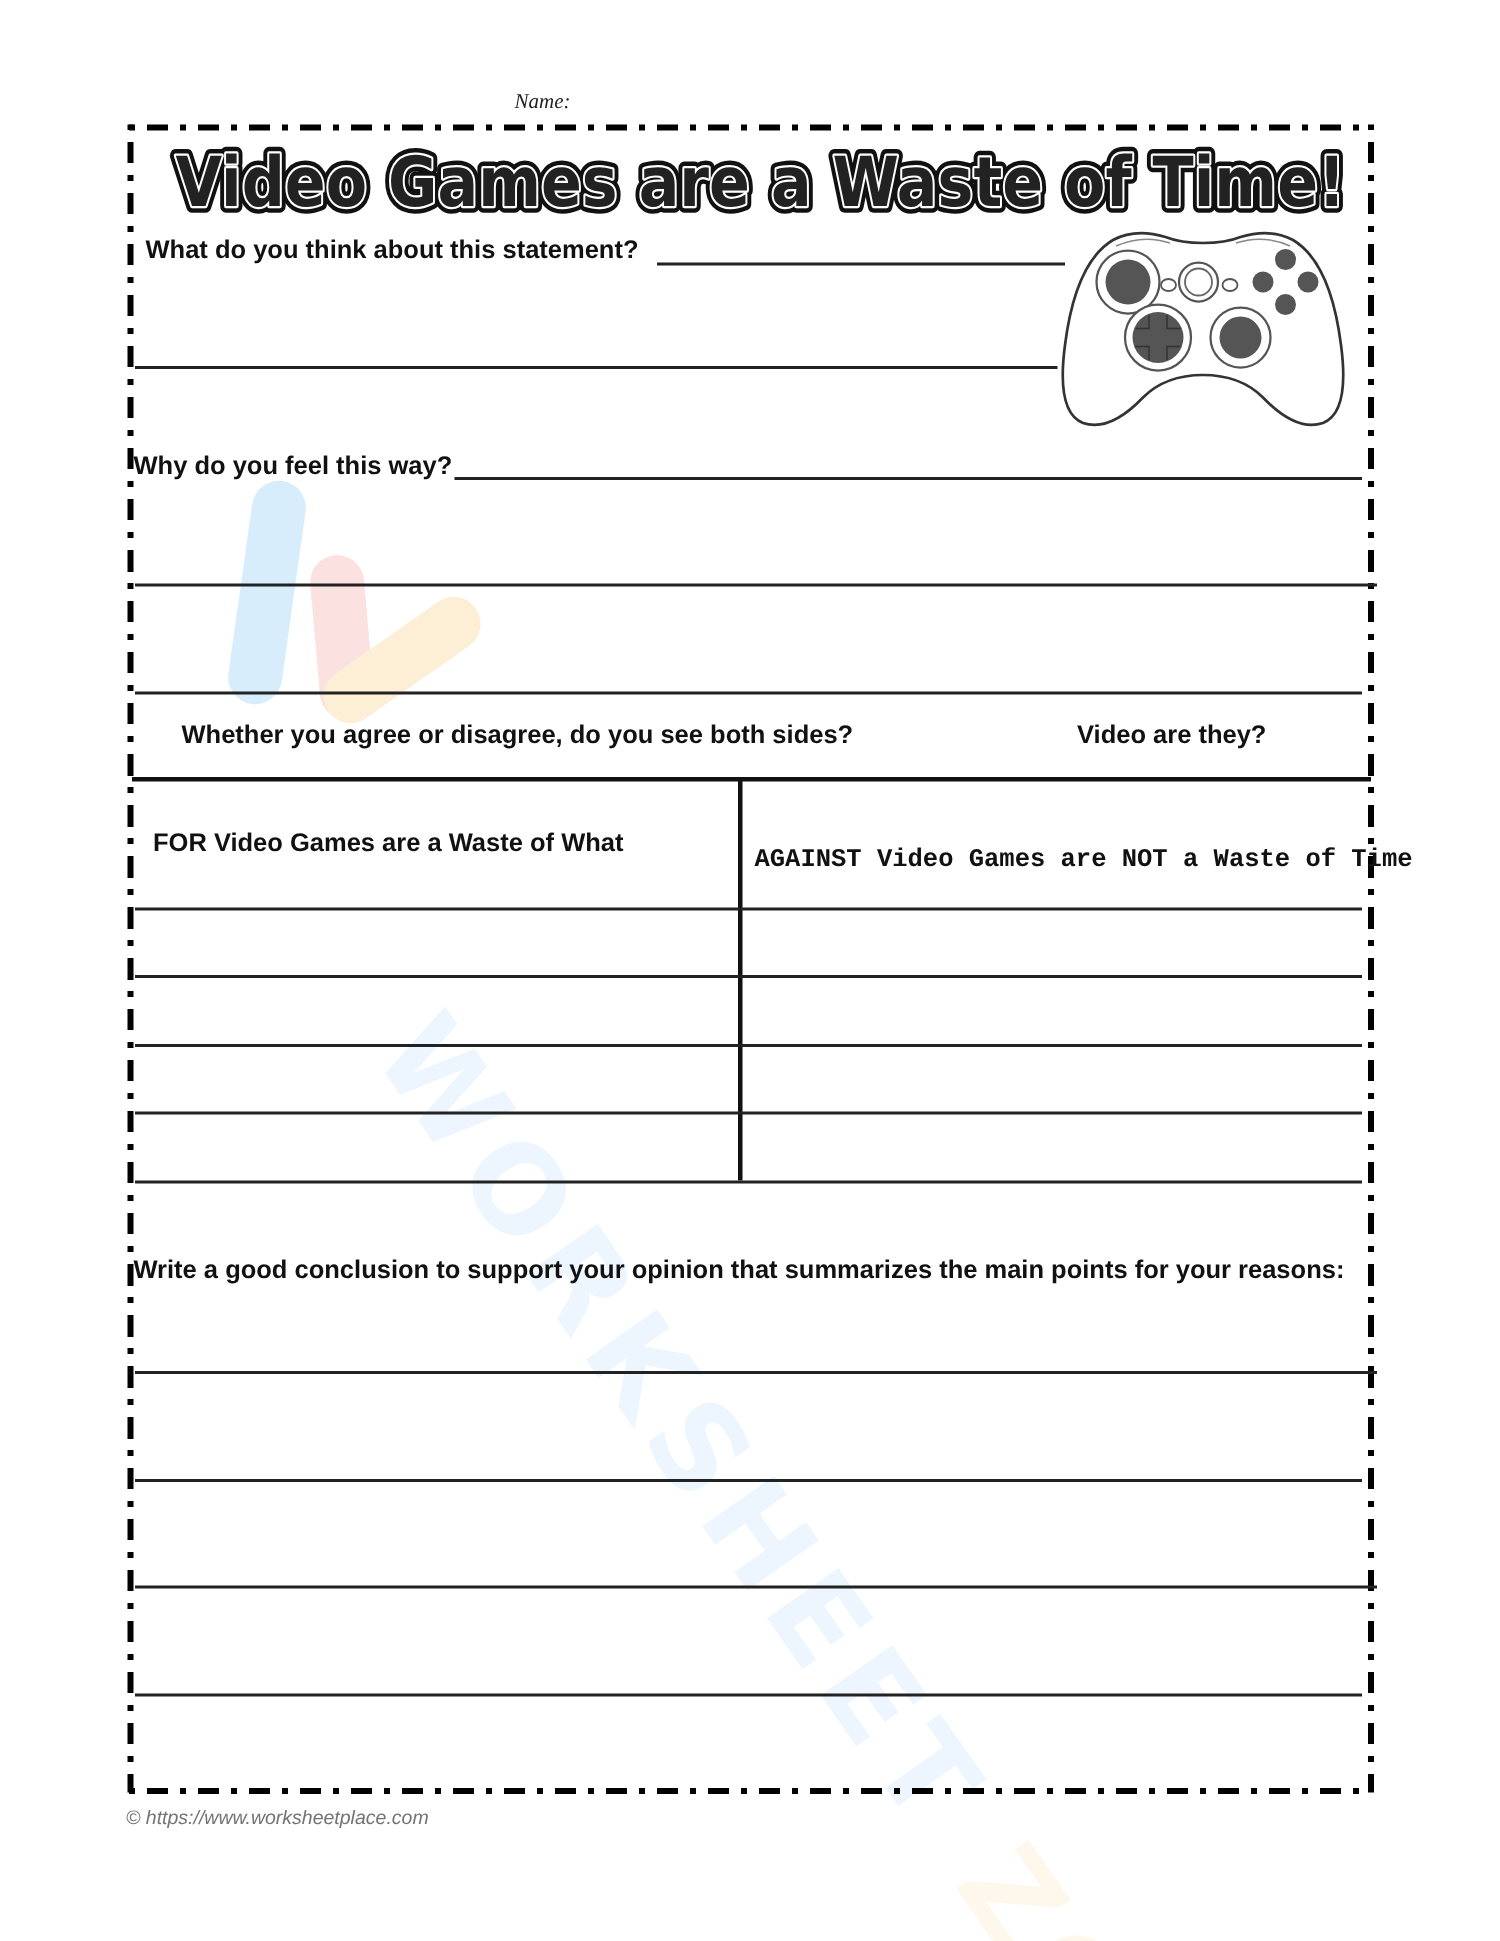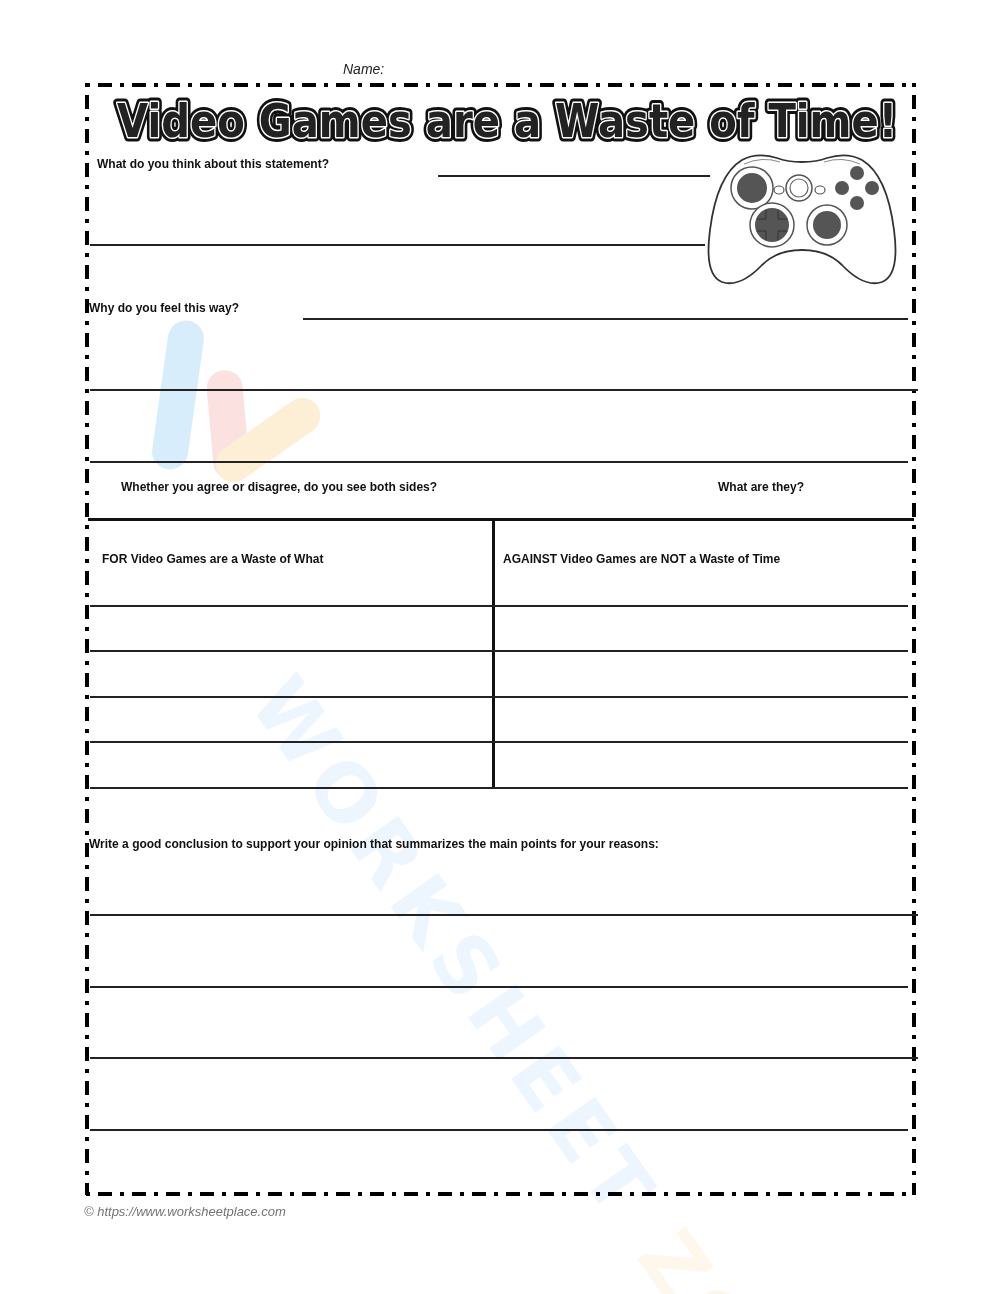--- a/index.html
+++ b/index.html
@@ -13,26 +13,26 @@
              font-family: "DejaVu Sans", sans-serif; font-weight: 900; font-size: 80px; letter-spacing: 8px;
              color: #2a9df4; opacity: 0.08; white-space: nowrap; }
   .wm-text .zone { color: #f5a623; }
 
   
   .border-h { position: absolute; height: 4px;
     background-image: repeating-linear-gradient(90deg, #000 0 4px, transparent 4px 12px, #000 12px 26px, transparent 26px 34px); }
   .border-v { position: absolute; width: 4px;
     background-image: repeating-linear-gradient(180deg, #000 0 4px, transparent 4px 12px, #000 12px 26px, transparent 26px 34px); }
 
-  .name-label { left: 343px; top: 61px; font-style: italic; font-size: 14px; color: #222; }
+  .name-label { left: 343px; top: 61px; font-style: italic; font-size: 14px; color: #222; font-family: Liberation Serif, serif; }
 
   .title { left: 112px; top: 90px; width: 790px; height: 60px; }
   .title text { font-family: "DejaVu Sans", sans-serif; font-weight: 900; }
 
-  .q { position: absolute; font-weight: bold; font-size: 12px; color: #111; white-space: nowrap; }
+  .q { position: absolute; font-weight: bold; font-size: 17px; color: #111; white-space: nowrap; }
   .rule { position: absolute; height: 2px; background: #222; }
   .rule-thick { position: absolute; height: 3px; background: #111; }
   .vrule { position: absolute; width: 3px; background: #111; }
 
   .footer { left: 84px; top: 1204px; font-style: italic; font-size: 13px; color: #737373; }
 </style>
 </head>
 <body>
 
 <svg class="wm-mark" viewBox="0 0 220 170">
@@ -79,26 +79,26 @@
   <circle cx="125" cy="75" r="20" fill="#fff" stroke="#555" stroke-width="1.5"></circle>
   <circle cx="125" cy="75" r="14" fill="#555"></circle>
 </svg>
 
 <div class="q" style="left:89px; top:301px;">Why do you feel this way?</div>
 <div class="rule" style="left:303px; top:318px; width:605px;"></div>
 <div class="rule" style="left:90px; top:389px; width:828px;"></div>
 <div class="rule" style="left:90px; top:461px; width:818px;"></div>
 
 <div class="q" style="left:89px; top:480px;margin-left:32px;">Whether you agree or disagree, do you see both sides?</div>
-<div class="q" style="left:718px; top:480px;">What are they?</div>
+<div class="q" style="left:718px; top:480px;">Video are they?</div>
 
 <div class="rule-thick" style="left:88px; top:518px; width:826px;"></div>
 <div class="vrule" style="left:492px; top:519px; height:268px;"></div>
 <div class="q" style="left:102px; top:552px;">FOR  Video Games are a Waste of What</div>
-<div class="q" style="left:503px; top:552px;">AGAINST  Video Games are NOT a Waste of Time</div>
+<div class="q" style="left:503px; top:564px;font-family:Liberation Mono, monospace;">AGAINST  Video Games are NOT a Waste of Time</div>
 <div class="rule" style="left:90px; top:605px; width:818px;"></div>
 <div class="rule" style="left:90px; top:650px; width:818px;"></div>
 <div class="rule" style="left:90px; top:696px; width:818px;"></div>
 <div class="rule" style="left:90px; top:741px; width:818px;"></div>
 <div class="rule" style="left:90px; top:787px; width:818px;"></div>
 
 <div class="q" style="left:89px; top:837px;text-align:center;">Write a good conclusion to support your opinion that summarizes the main points for your reasons:</div>
 <div class="rule" style="left:90px; top:914px; width:828px;"></div>
 <div class="rule" style="left:90px; top:986px; width:818px;"></div>
 <div class="rule" style="left:90px; top:1057px; width:828px;"></div>

